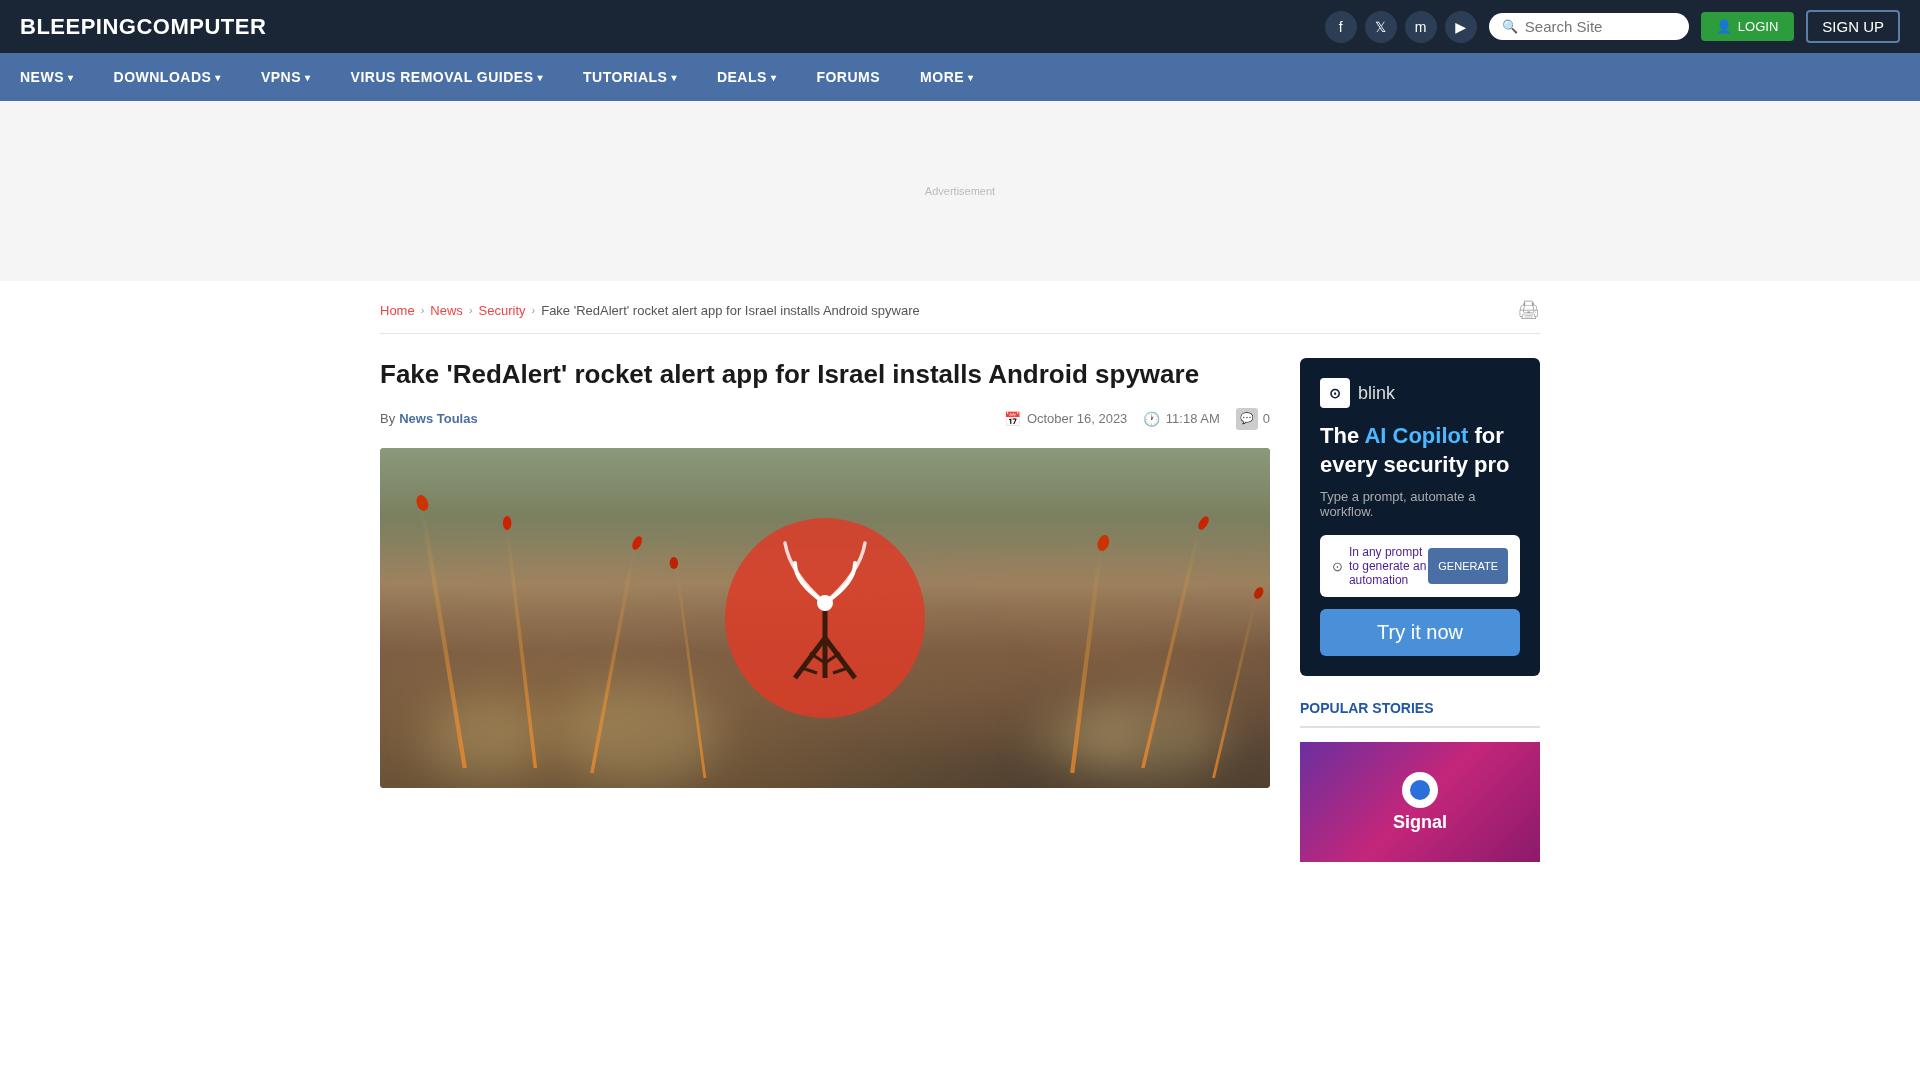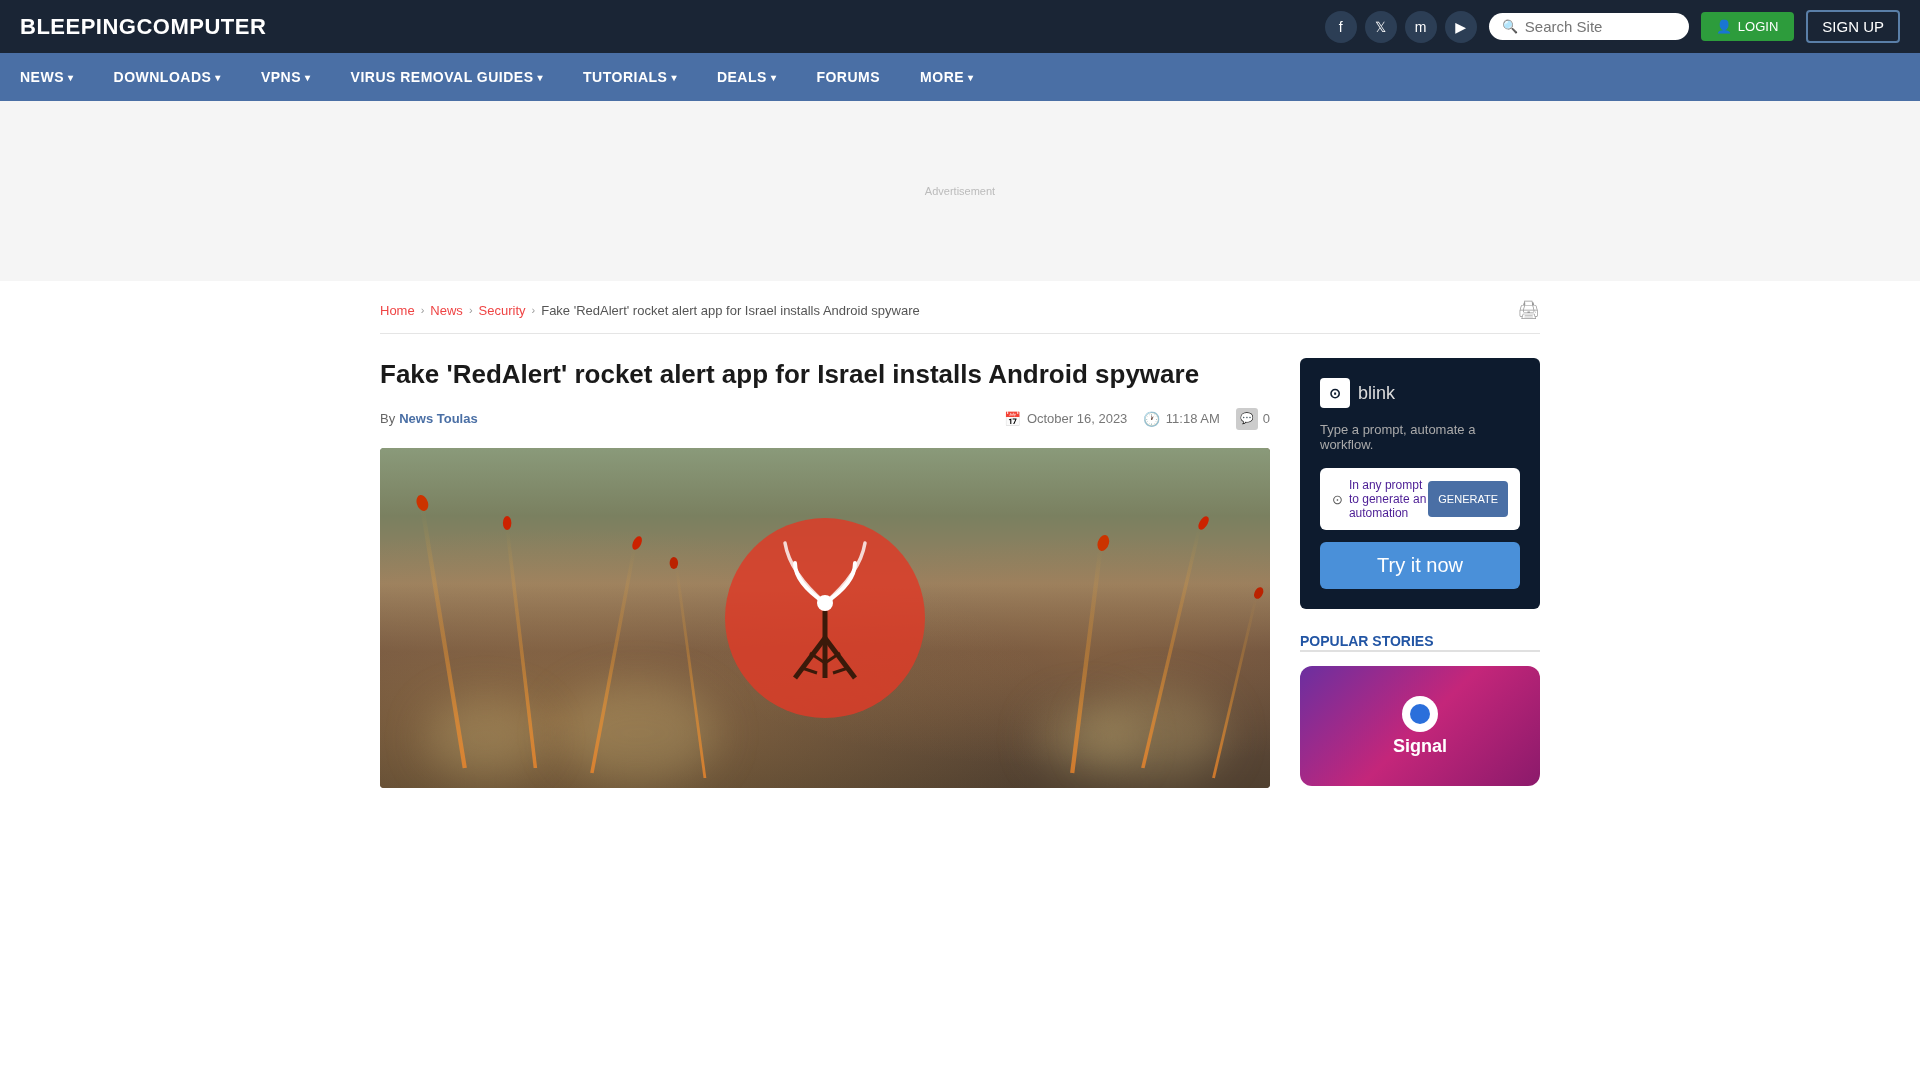--- a/index.html
+++ b/index.html
@@ -318,28 +318,28 @@
       cursor: pointer;
       font-weight: 500;
     }
 
     .popular-stories-title {
       font-size: 14px;
       font-weight: 700;
       color: #2255a4;
       text-transform: uppercase;
       border-bottom: 2px solid #e0e0e0;
-      padding-bottom: 1px;
+      padding-bottom: 10px;
       margin-bottom: 14px;
     }
 
     .popular-story-image {
       width: 100%;
       height: 120px;
-      border-radius: 12px;
+      border-radius: 0;
       background: linear-gradient(135deg, #6b2fa0, #c4267a, #8b1a6b);
       display: flex;
       align-items: center;
       justify-content: center;
       position: relative;
       overflow: hidden;
     }
     .signal-logo {
       display: flex;
       flex-direction: column;
@@ -554,20 +554,23 @@
       </div>
     </article>
 
     <aside class="article-sidebar">
 
       <div class="ad-sidebar">
         <div class="blink-logo">
           <div class="blink-icon">⊙</div>
           <span class="blink-name">blink</span>
         </div>
+        <div class="ad-headline">
+          <span>The </span><span class="ad-headline-blue">AI Copilot</span><span> for every security pro</span>
+        </div>
         <p class="ad-subtext">Type a prompt, automate a workflow.</p>
         <div class="ad-input-row">
           <span class="ad-input-icon">⊙</span>
           <span class="ad-input-text">In any prompt to generate an automation</span>
           <button class="ad-generate-btn">GENERATE</button>
         </div>
         <button class="try-now-btn">Try it now</button>
       </div>
 
       <div>

